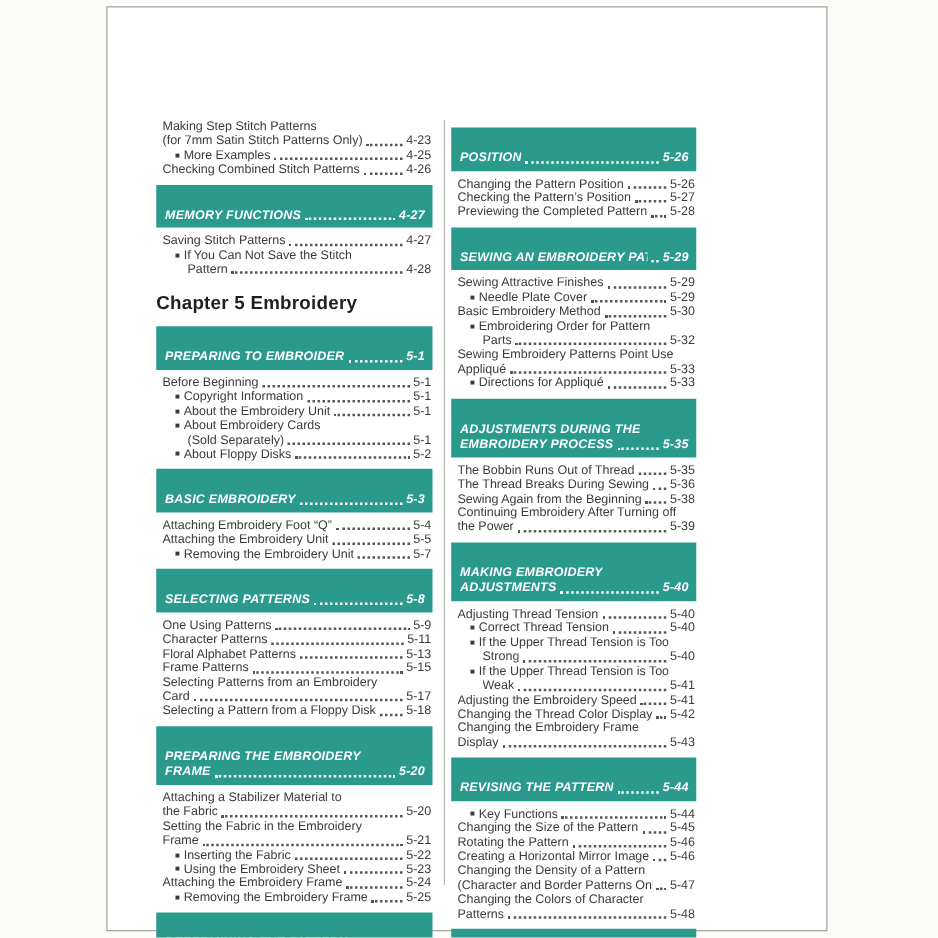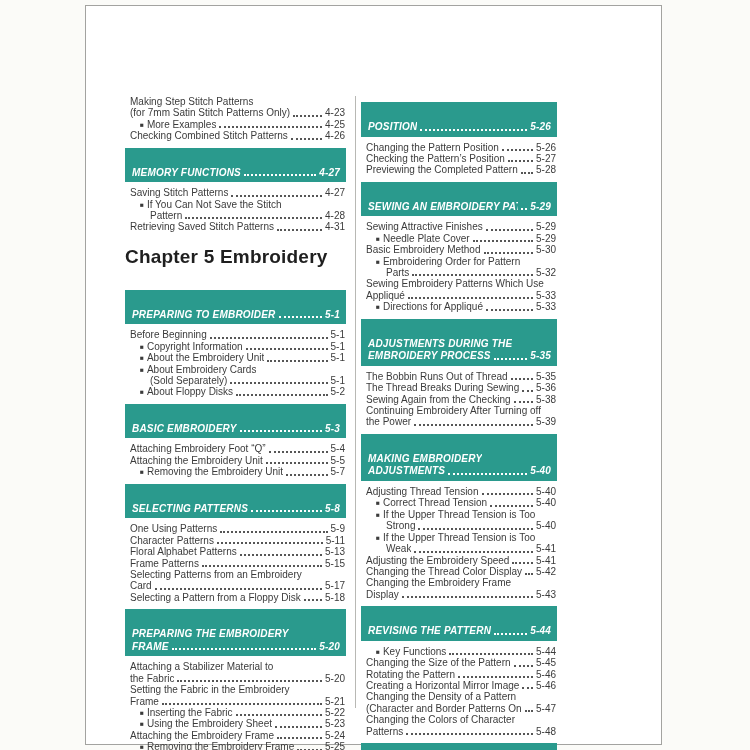--- a/index.html
+++ b/index.html
@@ -38,22 +38,22 @@
   .bar{
     background:var(--accent,#2a9a8d);color:#fff;
     padding:19px 6px 3px 7px;margin:6px 0 5px;
     font-weight:bold;font-size:10px;letter-spacing:0.2px;font-style:italic;
   }
   .bar-line{display:flex;align-items:baseline;line-height:12.6px;}
   .bar .dots{border-bottom:2px dotted #ffffff;margin-bottom:3px;}
   .bar-text{white-space:nowrap;overflow:hidden;}
   .bar-page{white-space:nowrap;font-weight:bold;}
   .chapter{
-    font-size:19px;font-weight:bold;color:#1f1f1f;
-    letter-spacing:0.2px;margin:13px 0 16px;
+    font-size:15px;font-weight:bold;color:#1f1f1f;
+    letter-spacing:0.2px;margin:13px 0 4px;
   }
 </style>
 </head>
 <body>
 
 <div class="page">
   <div class="toc">
     <div class="col col-left">
         <div class="entry">
           <div class="line">
@@ -98,27 +98,20 @@
           <div class="line bullet-line">
             <span class="sq">■</span>
             <span class="txt">If You Can Not Save the Stitch</span>
           </div>
           <div class="line bcont">
             <span class="txt">Pattern</span>
             <span class="dots"></span>
             <span class="pg">4-28</span>
           </div>
         </div>
-        <div class="entry">
-          <div class="line">
-            <span class="txt">Retrieving Saved Stitch Patterns</span>
-            <span class="dots"></span>
-            <span class="pg">4-31</span>
-          </div>
-        </div>
         <div class="chapter">Chapter 5  Embroidery</div>
         <div class="bar">
           <div class="bar-line">
             <span class="bar-text">PREPARING TO EMBROIDER</span>
             <span class="dots"></span>
             <span class="bar-page">5-1</span>
           </div>
         </div>
         <div class="entry">
           <div class="line">
@@ -375,21 +368,21 @@
             <span class="txt">Embroidering Order for Pattern</span>
           </div>
           <div class="line bcont">
             <span class="txt">Parts</span>
             <span class="dots"></span>
             <span class="pg">5-32</span>
           </div>
         </div>
         <div class="entry">
           <div class="line">
-            <span class="txt">Sewing Embroidery Patterns Which Use</span>
+            <span class="txt">Sewing Embroidery Patterns Point Use</span>
           </div>
           <div class="line">
             <span class="txt">Appliqué</span>
             <span class="dots"></span>
             <span class="pg">5-33</span>
           </div>
         </div>
         <div class="entry">
           <div class="line bullet-line">
             <span class="sq">■</span>
@@ -417,21 +410,21 @@
         </div>
         <div class="entry">
           <div class="line">
             <span class="txt">The Thread Breaks During Sewing</span>
             <span class="dots"></span>
             <span class="pg">5-36</span>
           </div>
         </div>
         <div class="entry">
           <div class="line">
-            <span class="txt">Sewing Again from the Checking</span>
+            <span class="txt">Sewing Again from the Beginning</span>
             <span class="dots"></span>
             <span class="pg">5-38</span>
           </div>
         </div>
         <div class="entry">
           <div class="line">
             <span class="txt">Continuing Embroidery After Turning off</span>
           </div>
           <div class="line">
             <span class="txt">the Power</span>

